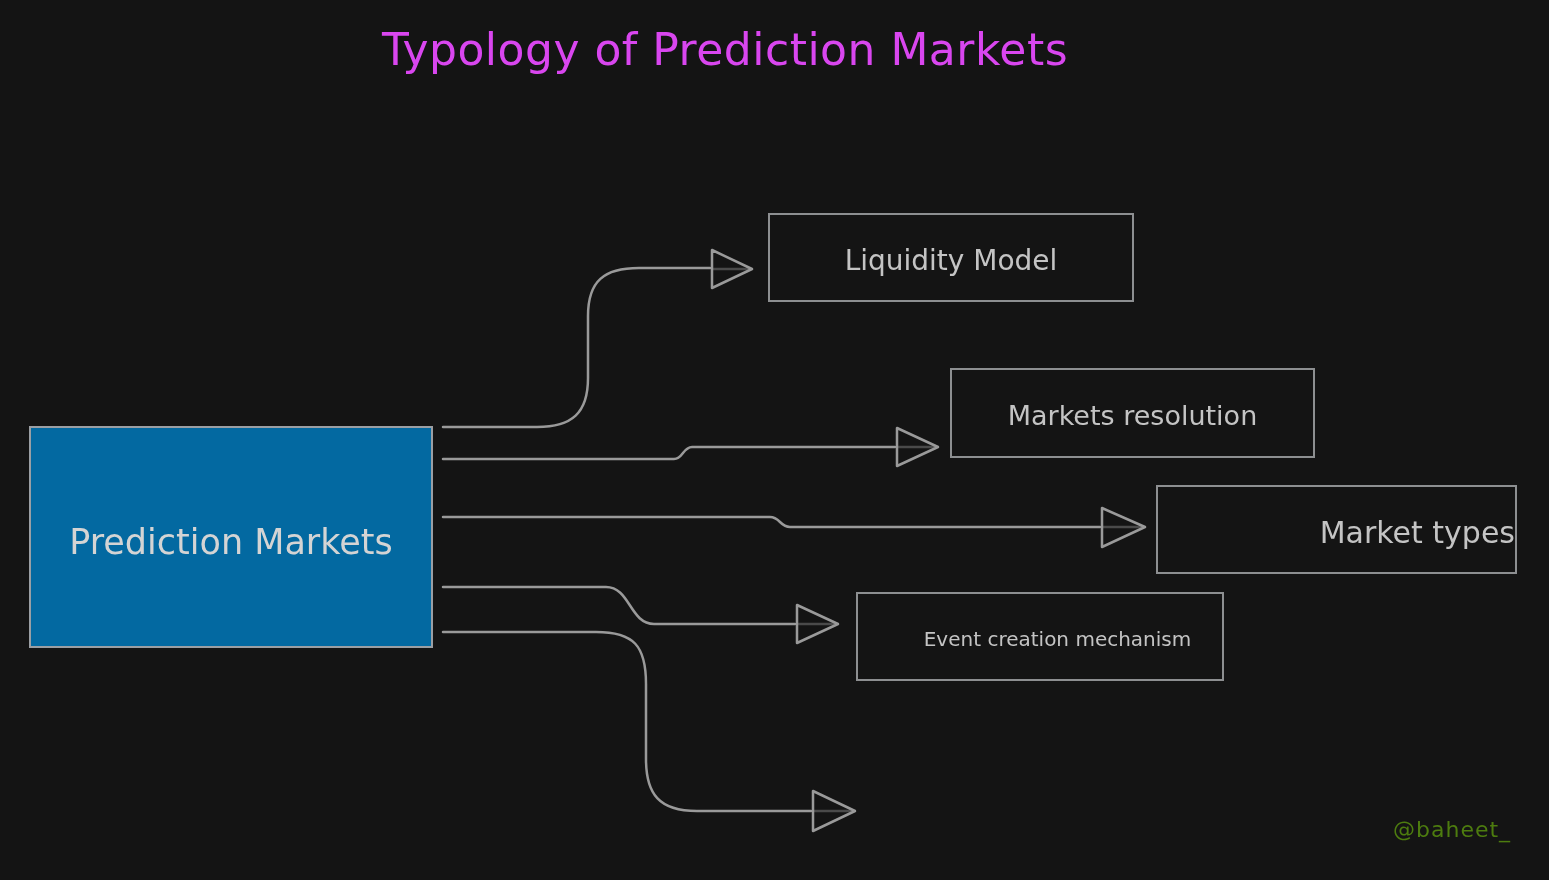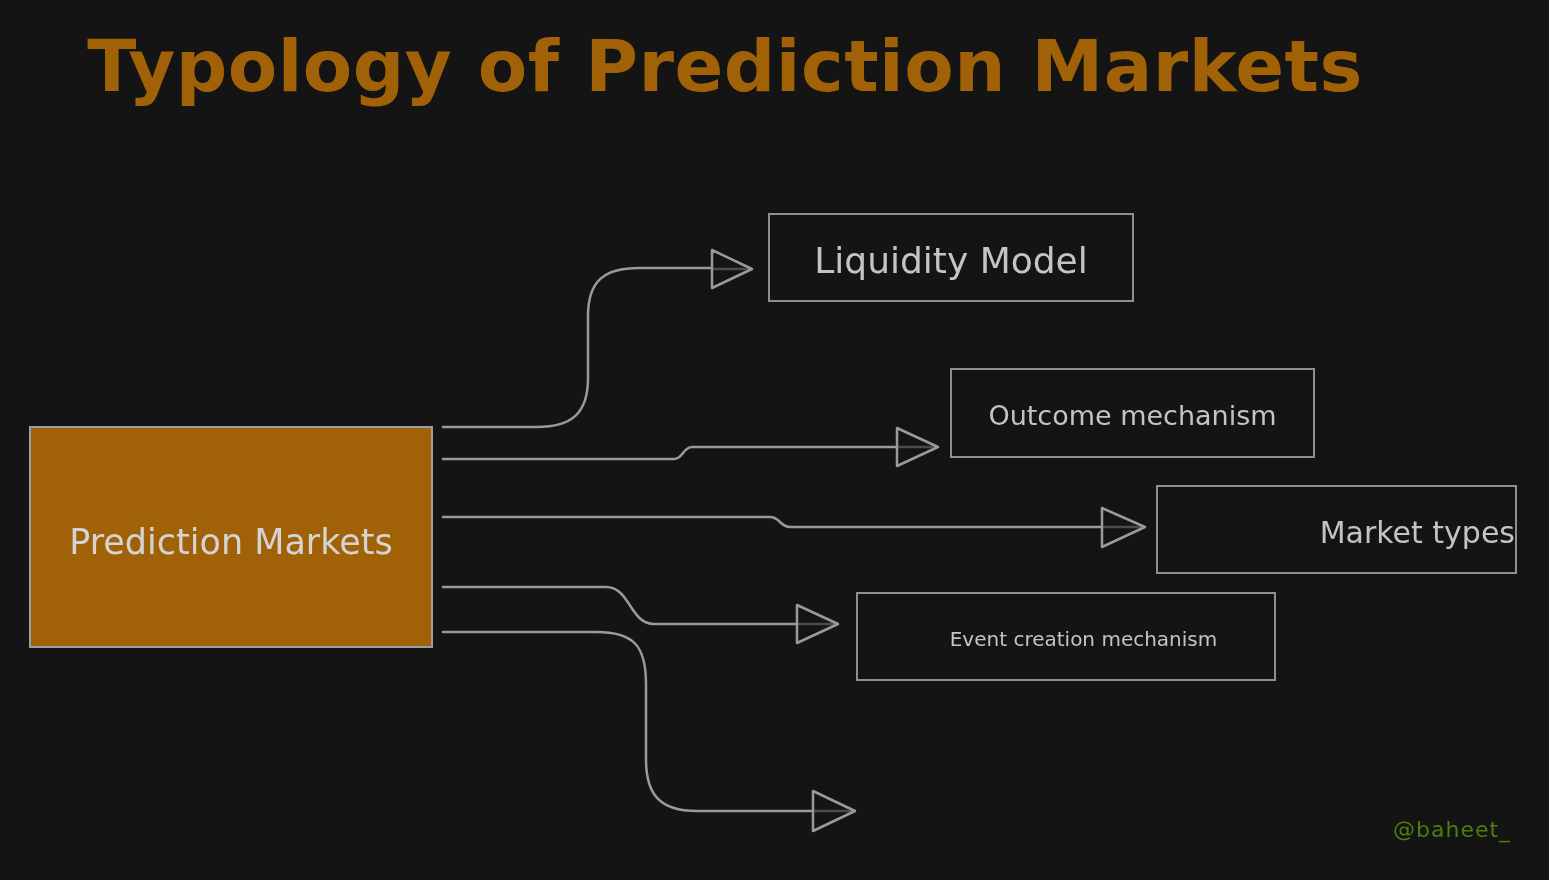--- a/index.html
+++ b/index.html
@@ -1,27 +1,27 @@
 <!DOCTYPE html>
 <html><head>
 <meta charset="utf-8">
 <style>
   html,body{margin:0;padding:0;}
   #canvas{position:relative;width:1549px;height:880px;background:#141414;overflow:hidden;
     font-family:"DejaVu Sans",sans-serif;}
   .title{position:absolute;left:725px;top:24px;transform:translateX(-50%);
-    color:#a16207;font-size:72px;letter-spacing:0.5px;white-space:nowrap;font-weight:bold;}
+    color:#d946ef;font-size:44px;letter-spacing:0.5px;white-space:nowrap;}
   .node{position:absolute;border:2.5px solid #8d8f91;display:flex;align-items:center;justify-content:center;
     color:#c4c4c4;box-sizing:border-box;padding-top:5px;}
-  .root{background:#a16207;border-color:#9b9fa4;color:#d4d4d4;padding-top:9px;}
+  .root{background:#0369a1;border-color:#9b9fa4;color:#d4d4d4;padding-top:9px;}
   #root-node{left:29px;top:426px;width:404px;height:222px;font-size:35px;}
-  #node-0{left:768px;top:213px;width:366px;height:89px;font-size:36px;text-align:right;}
+  #node-0{left:768px;top:213px;width:366px;height:89px;font-size:28px;text-align:right;}
   #node-1{left:950px;top:368px;width:365px;height:90px;font-size:27px;}
   #node-2{left:1156px;top:485px;width:361px;height:89px;font-size:30px;justify-content:flex-end;}
-  #node-3{left:856px;top:592px;width:420px;height:89px;font-size:20px;padding-left:35px;}
+  #node-3{left:856px;top:592px;width:368px;height:89px;font-size:20px;padding-left:35px;}
   #node-4{left:855px;top:763px;width:385px;height:86px;font-size:24px;}
   svg.wires{position:absolute;left:0;top:0;}
   .watermark{position:absolute;left:1393px;top:817px;color:#4d7c0f;font-size:22px;letter-spacing:1px;}
 </style>
 </head>
 <body>
 
 <div id="canvas">
   <div class="title">Typology of Prediction Markets</div>
 
@@ -48,21 +48,21 @@
   </svg>
 
   <div id="root-node" class="node root">
     <span>Prediction Markets</span>
   </div>
 
   <div id="node-0" class="node">
     <span>Liquidity Model</span>
   </div>
   <div id="node-1" class="node">
-    <span>Outcome mechanism</span>
+    <span>Markets resolution</span>
   </div>
   <div id="node-2" class="node">
     <span>Market types</span>
   </div>
   <div id="node-3" class="node">
     <span>Event creation mechanism</span>
   </div>
 
   <div class="watermark">@baheet_</div>
 </div>

